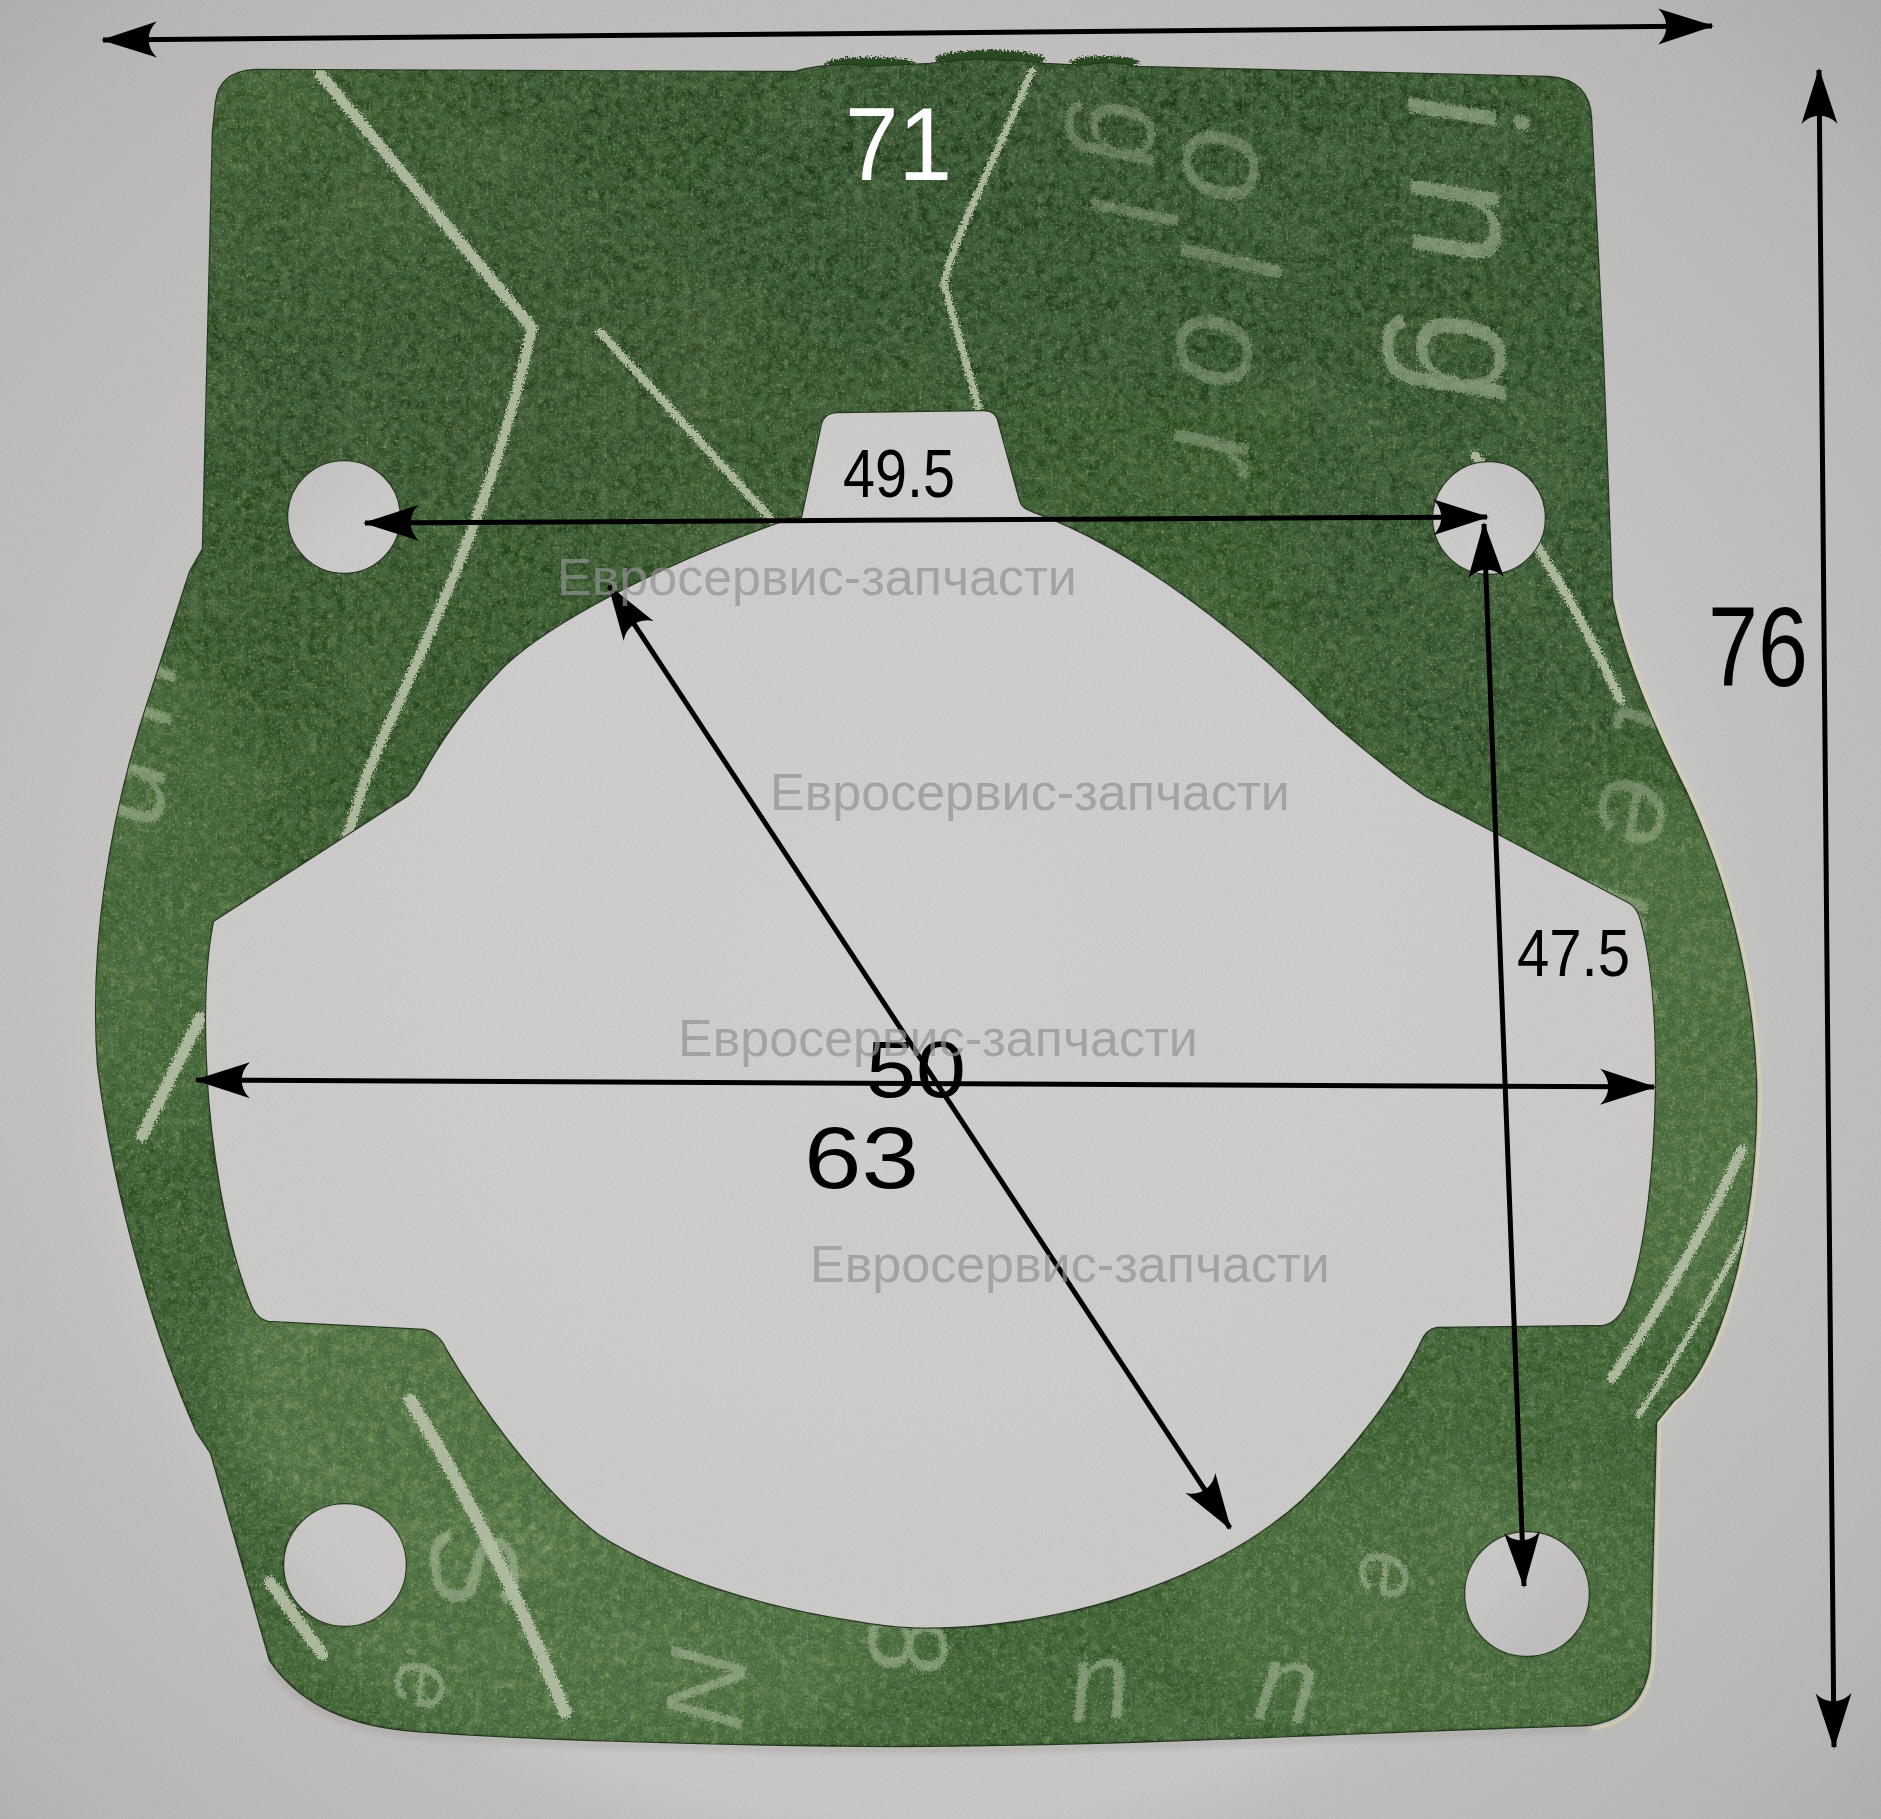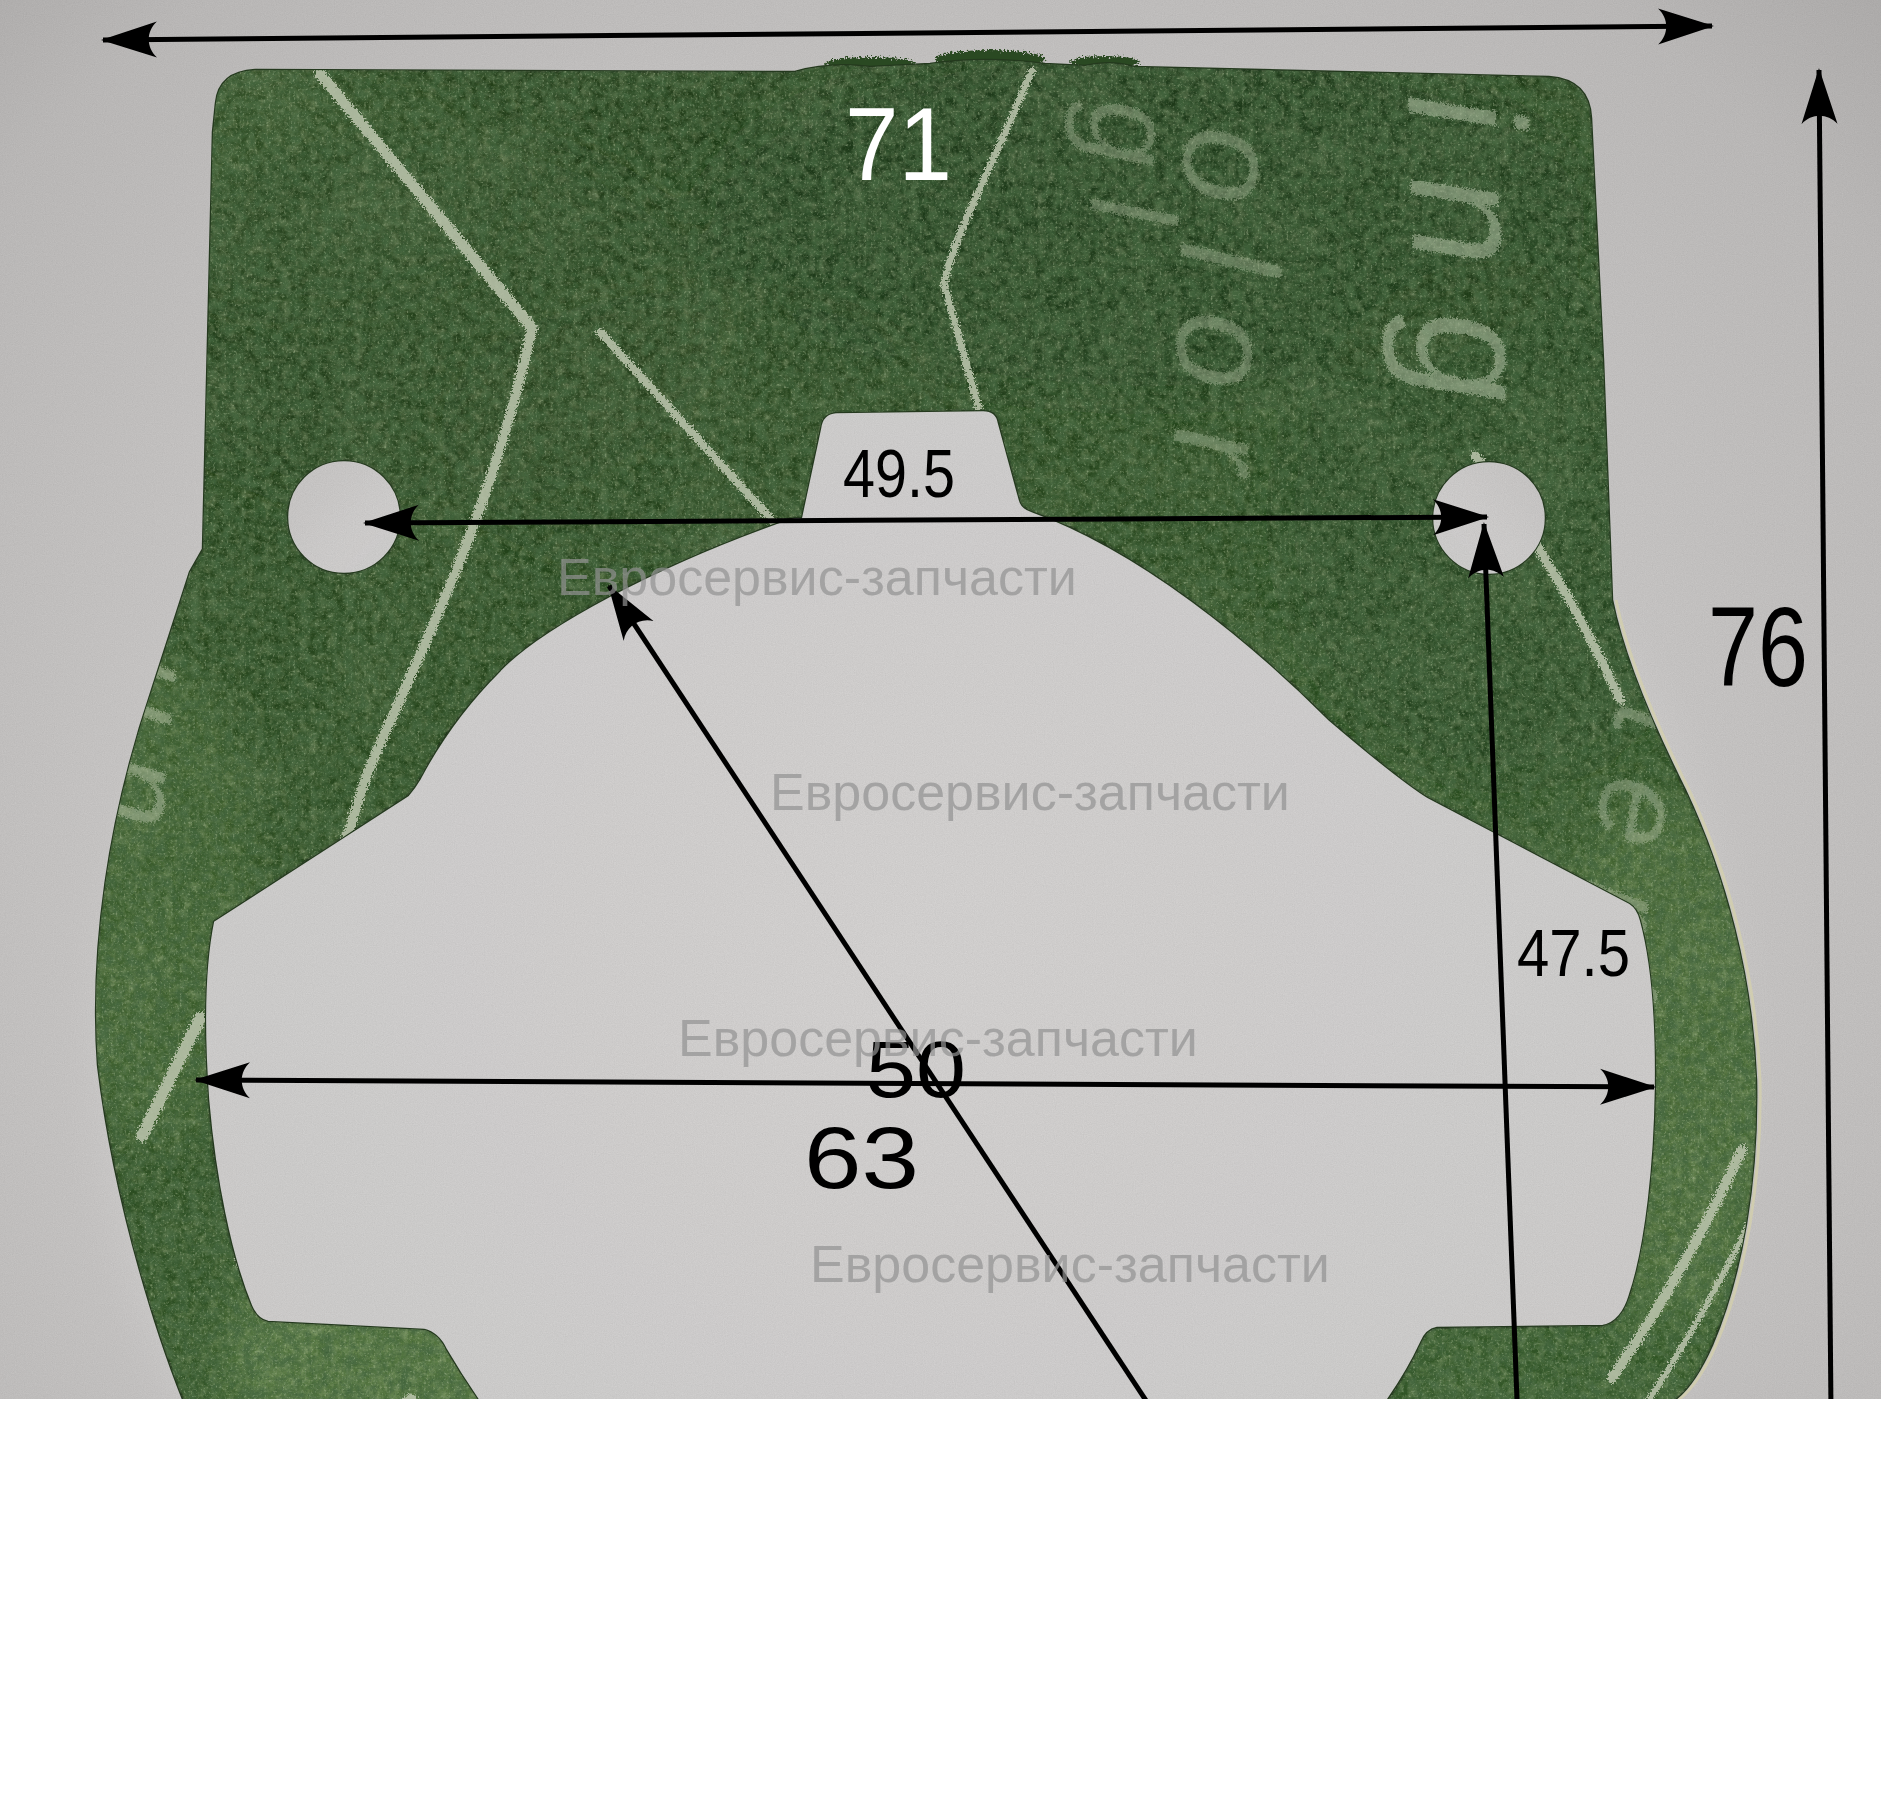--- a/index.html
+++ b/index.html
@@ -1,16 +1,16 @@
 <!DOCTYPE html>
 <html><head>
 <meta charset="utf-8">
 <style>
 html,body{margin:0;padding:0;}
-#stage{position:relative;width:1881px;height:1399px;overflow:hidden;background:#c1bfbe;font-family:"Liberation Sans",sans-serif;}
+#stage{position:relative;width:1881px;height:1819px;overflow:hidden;background:#c1bfbe;font-family:"Liberation Sans",sans-serif;}
 svg{display:block;}
 </style>
 </head>
 <body>
 <div id="stage">
 <svg width="1881" height="1819" viewBox="0 0 1881 1819" xmlns="http://www.w3.org/2000/svg">
 <defs>
   <radialGradient id="paper" cx="48%" cy="52%" r="75%">
     <stop offset="0%" stop-color="#d8d6d5"></stop>
     <stop offset="55%" stop-color="#d1cfce"></stop>

